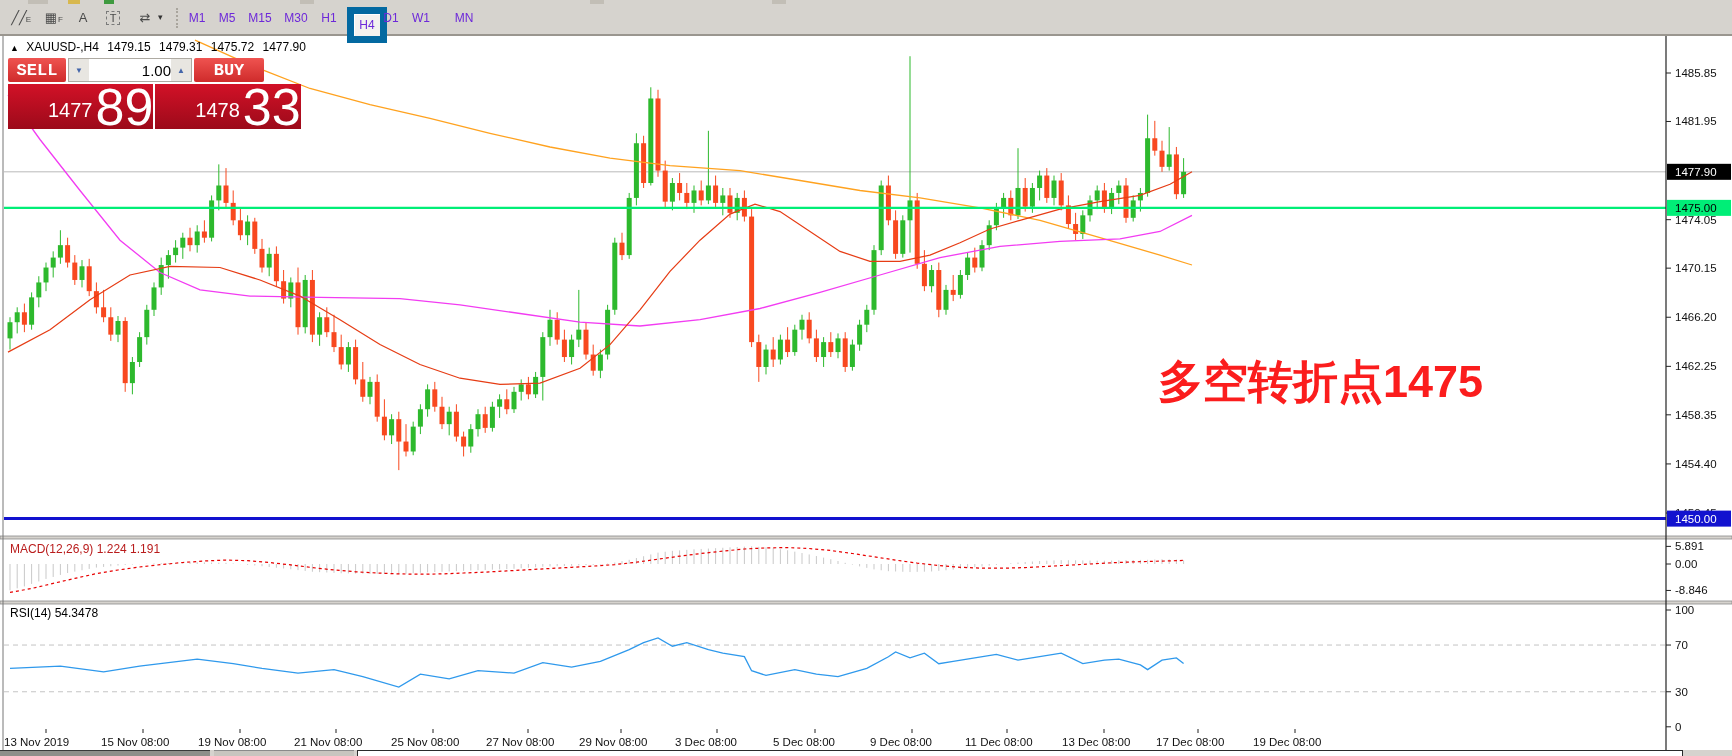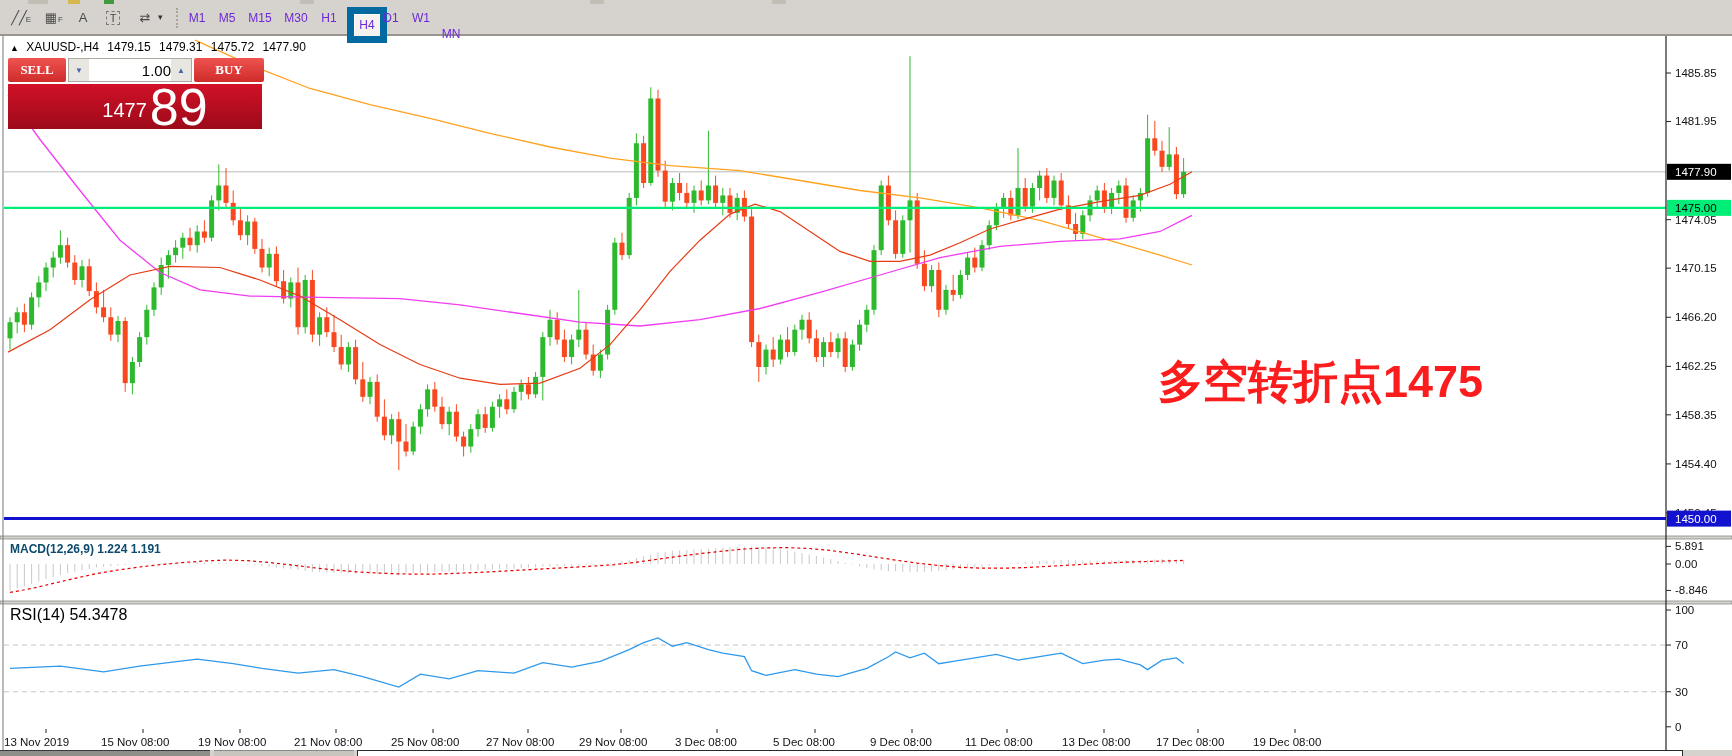--- a/index.html
+++ b/index.html
@@ -17,33 +17,33 @@
   .tf-btn{position:absolute;top:3px;height:22px;line-height:22px;text-align:center;font-size:12px;color:#6d28d9;cursor:pointer;}
   .tf-btn.selected{background:#f3f2ef;border:7px solid #0369a1;box-shadow:inset 1px 1px 0 #fff;}
   
   #chart-svg{position:absolute;left:0;top:0;z-index:1;}
   
   #symbol-header{position:absolute;left:10px;top:40px;z-index:3;font-size:12px;color:#000;}
   #symbol-header .tri{font-size:9px;margin-right:4px;cursor:pointer;}
   #symbol-header span{margin-right:5px;}
   #trade-panel{position:absolute;left:8px;top:58px;width:256px;z-index:4;background:#fff;}
   #tp-row1{display:flex;height:24px;}
-  .tp-btn{border:none;border-radius:2px;background:linear-gradient(#ef5350,#cf2b2b);color:#fff;font-size:13px;font-weight:bold;font-family:Liberation Serif, serif;cursor:pointer;}
+  .tp-btn{border:none;border-radius:2px;background:linear-gradient(#ef5350,#cf2b2b);color:#fff;font-size:17px;font-weight:bold;font-family:Liberation Mono, monospace;cursor:pointer;}
   #sell-btn{width:58px;}
   #buy-btn{width:70px;}
   #spinner{flex:1;display:flex;margin:0 2px;border:1px solid #aeaaa2;background:#fff;}
   .spin-btn{width:20px;background:#e8e6e1;border:none;color:#4466aa;font-size:8px;cursor:pointer;}
   #volume-input{flex:1;border:none;outline:none;text-align:right;font-size:15px;padding-right:0;width:60px;font-family:inherit;}
   #tp-row2{display:flex;margin-top:2px;height:45px;}
   .price-box{flex:1;display:flex;align-items:flex-end;justify-content:center;background:linear-gradient(#d21127,#9c0a1a);color:#fff;padding-bottom:2px;cursor:pointer;padding-left:40px;}
   .price-box:first-child{margin-right:2px;}
   .price-small{font-size:20px;line-height:34px;margin-right:3px;}
   .price-big{font-size:52px;line-height:40px;}
-  #macd-label{position:absolute;left:10px;top:542px;font-size:12px;color:#0c4a6e;z-index:3;font-weight:bold;}
-  #rsi-label{position:absolute;left:10px;top:606px;font-size:16px;color:#000;z-index:3;}
+  #macd-label{position:absolute;left:10px;top:542px;font-size:12px;color:#b91c1c;z-index:3;}
+  #rsi-label{position:absolute;left:10px;top:606px;font-size:12px;color:#000;z-index:3;}
   #annotation{position:absolute;left:1158px;top:352px;font-size:45px;font-weight:bold;color:#fb1d1d;z-index:3;white-space:nowrap;}
   
   #bottom-strip{position:absolute;left:0;top:750px;width:1732px;height:6px;background:#d6d3ce;z-index:5;}
   .bs-seg{position:absolute;top:0;height:6px;box-sizing:border-box;}
 </style>
 </head>
 <body>
 
 <div id="app">
   <div id="top-sliver">
@@ -64,21 +64,21 @@
       <div class="tool-btn" style="left: 132px;"><span class="g">⇄</span></div>
       <div class="caret" style="left: 158px;">▾</div>
       <div class="tf-btn" style="left: 185px; width: 24px;">M1</div>
       <div class="tf-btn" style="left: 215px; width: 24px;">M5</div>
       <div class="tf-btn" style="left: 245px; width: 30px;">M15</div>
       <div class="tf-btn" style="left: 281px; width: 30px;">M30</div>
       <div class="tf-btn" style="left: 317px; width: 24px;">H1</div>
       <div class="tf-btn selected" style="left: 347px; width: 26px;">H4</div>
       <div class="tf-btn" style="left: 379px; width: 24px;">D1</div>
       <div class="tf-btn" style="left: 409px; width: 24px;">W1</div>
-      <div class="tf-btn" style="left: 439px; width: 24px; margin-top: 16px;">MN</div>
+      <div class="tf-btn" style="left: 452px; width: 24px;">MN</div>
     </div>
 
   <svg id="chart-svg" width="1732" height="756">
       <rect x="0" y="36" width="1732" height="714" fill="#ffffff"></rect>
       <rect x="0" y="536" width="1732" height="3" fill="#d6d3ce" stroke="#8a8a8a" stroke-width="0.8"></rect>
       <rect x="0" y="601" width="1732" height="3" fill="#d6d3ce" stroke="#8a8a8a" stroke-width="0.8"></rect>
       <g>
         <line x1="4" y1="171.81849999999775" x2="1666" y2="171.81849999999775" stroke="#bababa" stroke-width="1"></line>
         <g>
           <line x1="10" y1="317.2494999999983" x2="10" y2="349.5675" stroke="#2db92d" stroke-width="1"></line>
@@ -681,20 +681,24 @@
         <input id="volume-input" value="1.00" style="">
         <button class="spin-btn">▲</button>
       </div>
       <button id="buy-btn" class="tp-btn">BUY</button>
     </div>
     <div id="tp-row2">
       <div class="price-box">
         <span class="price-small">1477</span>
         <span class="price-big">89</span>
       </div>
+      <div class="price-box">
+        <span class="price-small">1478</span>
+        <span class="price-big">33</span>
+      </div>
     </div>
   </div>
 
   <div id="macd-label">MACD(12,26,9) 1.224 1.191</div>
   <div id="rsi-label">RSI(14) 54.3478</div>
   <div id="annotation">多空转折点1475</div>
 
   <div id="bottom-strip">
     <div class="bs-seg" style="left:0;width:210px;background:#8f8f8a;border-top:1px solid #3a3a3a;"></div>
     <div class="bs-seg" style="left:214px;width:140px;background:#c8c5bf;border-top:1px solid #8a8a8a;"></div>

